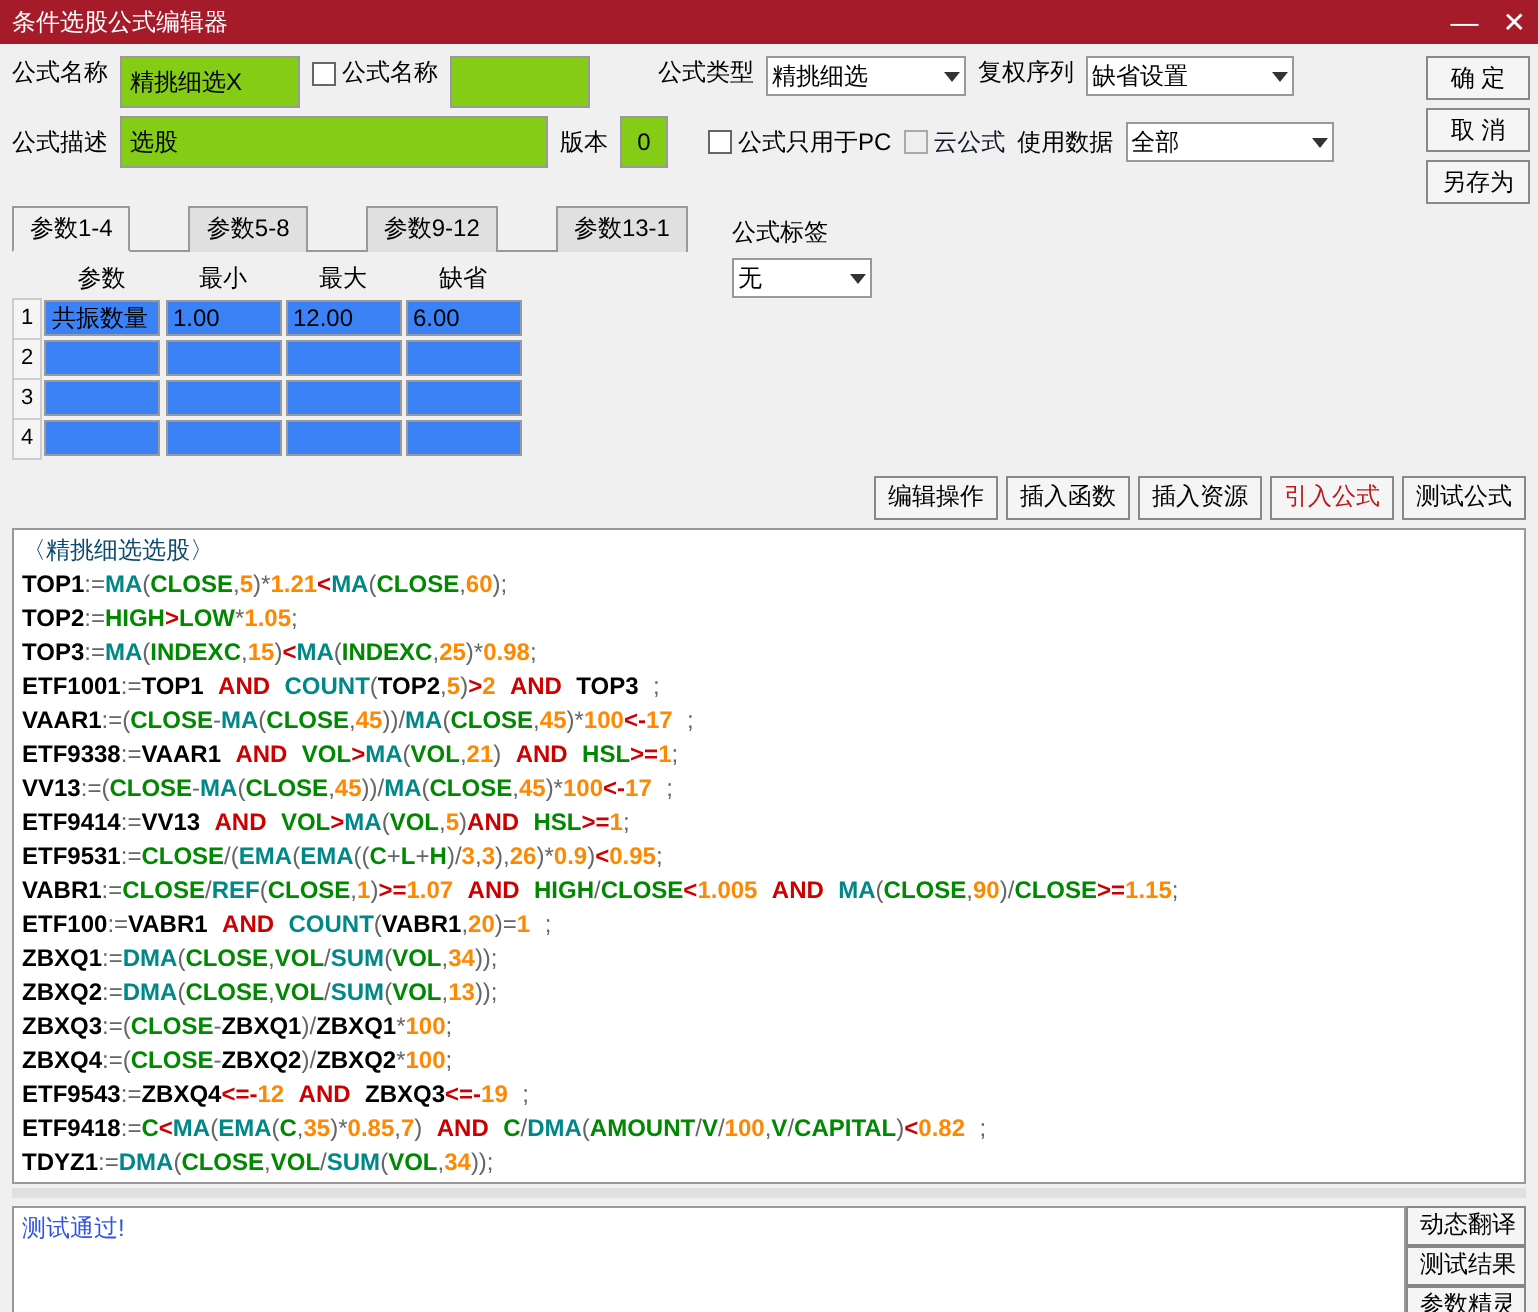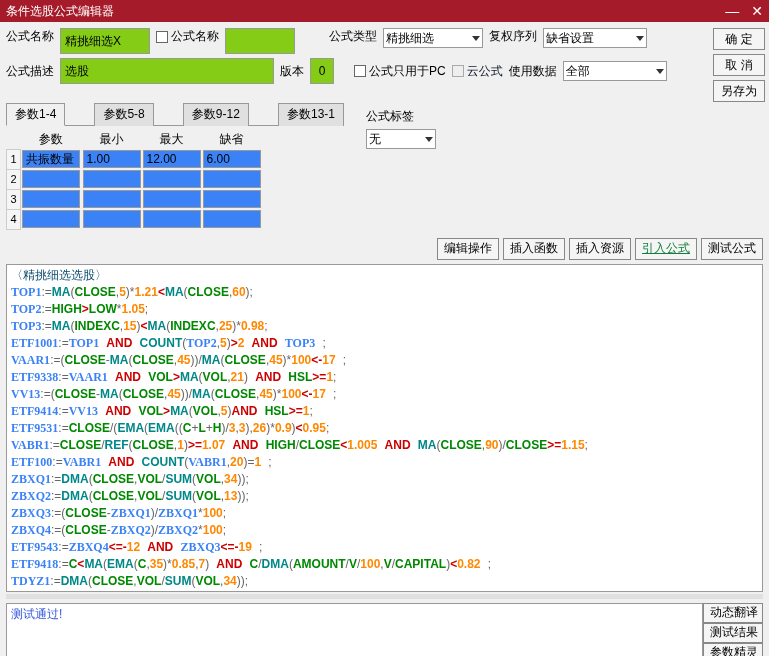--- a/index.html
+++ b/index.html
@@ -7,21 +7,21 @@
 .titlebar { background: #a61b29; color: #fff; height: 22px; display: flex; align-items: center; padding: 0 6px; justify-content: space-between; }
 .titlebar-ctrls { display: flex; gap: 12px; }
 .titlebar-ctrls span { cursor: pointer; font-size: 14px; }
 .toprow { display: flex; padding: 6px 6px 2px 6px; gap: 6px; align-items: flex-start; }
 .toprow2 { display: flex; padding: 2px 6px 6px 6px; gap: 6px; align-items: center; }
 .lbl { white-space: nowrap; }
 .inp { border: 1px solid #999; background: #84cc16; height: 20px; padding: 12px 4px; }
 .sel { border: 1px solid #999; background: #fff; height: 20px; padding: 0 2px; position: relative; display: inline-flex; align-items: center; justify-content: space-between; }
 .sel .arrow { border-left: 4px solid transparent; border-right: 4px solid transparent; border-top: 5px solid #333; margin-left: 4px; }
 .btn { border: 1px solid #888; background: #f5f5f5; height: 22px; padding: 0 6px; cursor: pointer; white-space: nowrap; }
-.btn.disabled { color: #15803d; text-decoration: underline; }
+.btn.disabled { color: #b91c1c; }
 .chk { display: inline-flex; align-items: center; gap: 3px; }
 .chk .box { width: 12px; height: 12px; border: 1px solid #666; background: #fff; display: inline-block; }
 .chk.gray { color: #0f172a; }
 .chk.gray .box { border-color: #aaa; background: #eee; }
 .tabs { display: flex; border-bottom: 1px solid #999; margin: 0 6px; justify-content: space-between; }
 .tab { border: 1px solid #999; border-bottom: none; padding: 2px 8px; margin-right: 0; background: #f0f0f0; position: relative; top: 1px; cursor: pointer; }
 .tab.active { background: #f0f0f0; border-bottom: 1px solid #f0f0f0; }
 .tab:not(.active) { background: #e0e0e0; margin-left: 20px; }
 .params { padding: 4px 6px; }
 .params table { border-collapse: collapse; }
@@ -35,21 +35,21 @@
 .botarea { display: flex; margin: 4px 6px 0 6px; gap: 0; }
 .status { flex: 1; border: 1px solid #999; background: #fff; height: 80px; padding: 2px 4px; color: #3355dd; }
 .sidebtns { display: flex; flex-direction: column; }
 .sidebtns .btn { height: 20px; width: 60px; font-size: 12px; }
 .splitter { height: 5px; background: #e0e0e0; margin: 2px 6px; cursor: ns-resize; }
 .kw-green { color: #008800; font-weight: bold; margin-top: 16px; }
 .kw-func { color: #008888; font-weight: bold; }
 .kw-red { color: #cc0000; font-weight: bold; }
 .kw-orange { color: #ff8800; font-weight: bold; }
 .kw-purple { color: #aa00aa; font-weight: bold; }
-.kw-black { color: #3b82f6; font-weight: bold; font-family: Liberation Serif, serif; }
+.kw-black { color: #000000; font-weight: bold; }
 .kw-gray { color: #666; }
 .leftarea { width: 350px; }
 .topcols { display: flex; }
 .rightbtns { display:flex; flex-direction:column; gap:4px; margin-left:auto; padding-right:4px;}
 .rightbtns .btn { width: 52px; }
 </style>
 </head>
 <body>
 
 <div class="titlebar">

